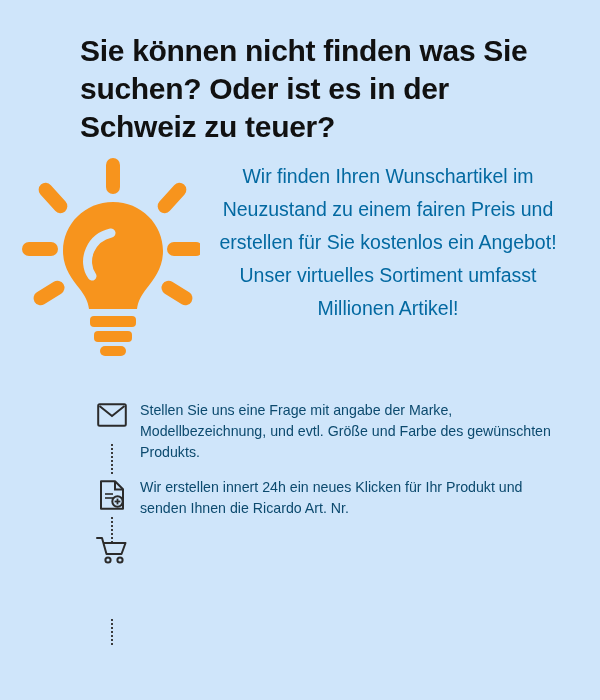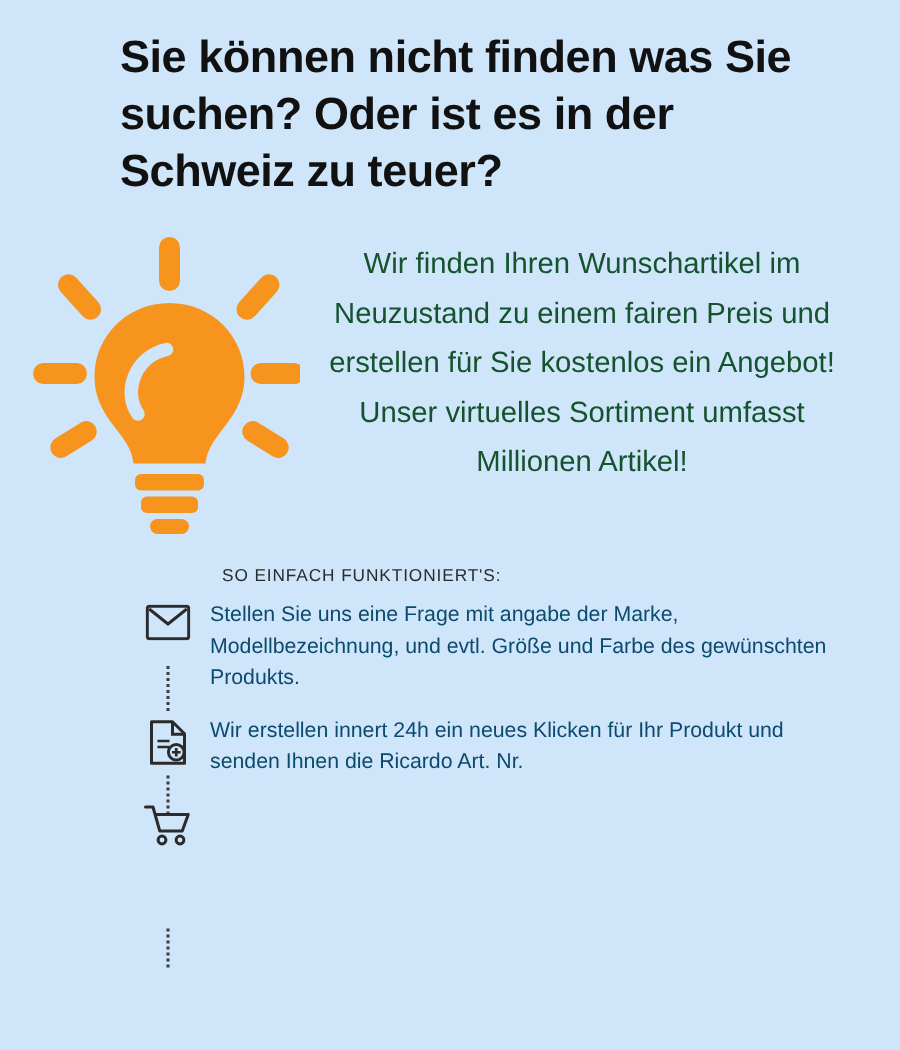--- a/index.html
+++ b/index.html
@@ -16,21 +16,21 @@
   }
   .page {
     position: relative;
     width: 600px;
     height: 700px;
     box-sizing: border-box;
   }
   .headline {
     position: absolute;
     left: 80px;
-    top: 20px;
+    top: 32px;
     width: 470px;
     font-size: 30px;
     line-height: 38px;
     font-weight: bold;
     letter-spacing: -0.3px;
     color: #111;
   }
   .hero {
     position: absolute;
     left: 22px;
@@ -42,21 +42,21 @@
     display: block;
   }
   .intro {
     position: absolute;
     left: 208px;
     top: 160px;
     width: 360px;
     font-size: 19.5px;
     line-height: 33px;
     text-align: center;
-    color: #14532d;
+    color: #0369a1;
   }
   .steps-label {
     position: absolute;
     left: 148px;
     top: 378px;
     font-size: 11.5px;
     letter-spacing: 0.6px;
     color: #2a2a2a;
   }
   .steps {
@@ -120,21 +120,20 @@
         <rect x="72" y="173" width="38" height="11" rx="4"></rect>
         <rect x="78" y="188" width="26" height="10" rx="5"></rect>
       </g>
 
       <path d="M70 118c-5-7-6-17-2-26 4-9 12-15 21-17" fill="none" stroke="#cfe5fa" stroke-width="9" stroke-linecap="round"></path>
     </svg>
   </div>
 
   <div class="intro">Wir finden Ihren Wunschartikel im Neuzustand zu einem fairen Preis und erstellen für Sie kostenlos ein Angebot!  Unser virtuelles Sortiment umfasst Millionen Artikel!</div>
 
-  <div class="steps-label">SO EINFACH FUNKTIONIERT'S:</div>
 
   <div class="steps">
 
     <div class="step">
       <div class="step-icon">
         <svg width="30" height="24" viewBox="0 0 30 24">
           <rect x="1.2" y="1.2" width="27.6" height="21.6" rx="1.5" fill="none" stroke="#2b2b2b" stroke-width="2"></rect>
           <path d="M2.5 3 L15 13 L27.5 3" fill="none" stroke="#2b2b2b" stroke-width="2"></path>
         </svg>
       </div>

